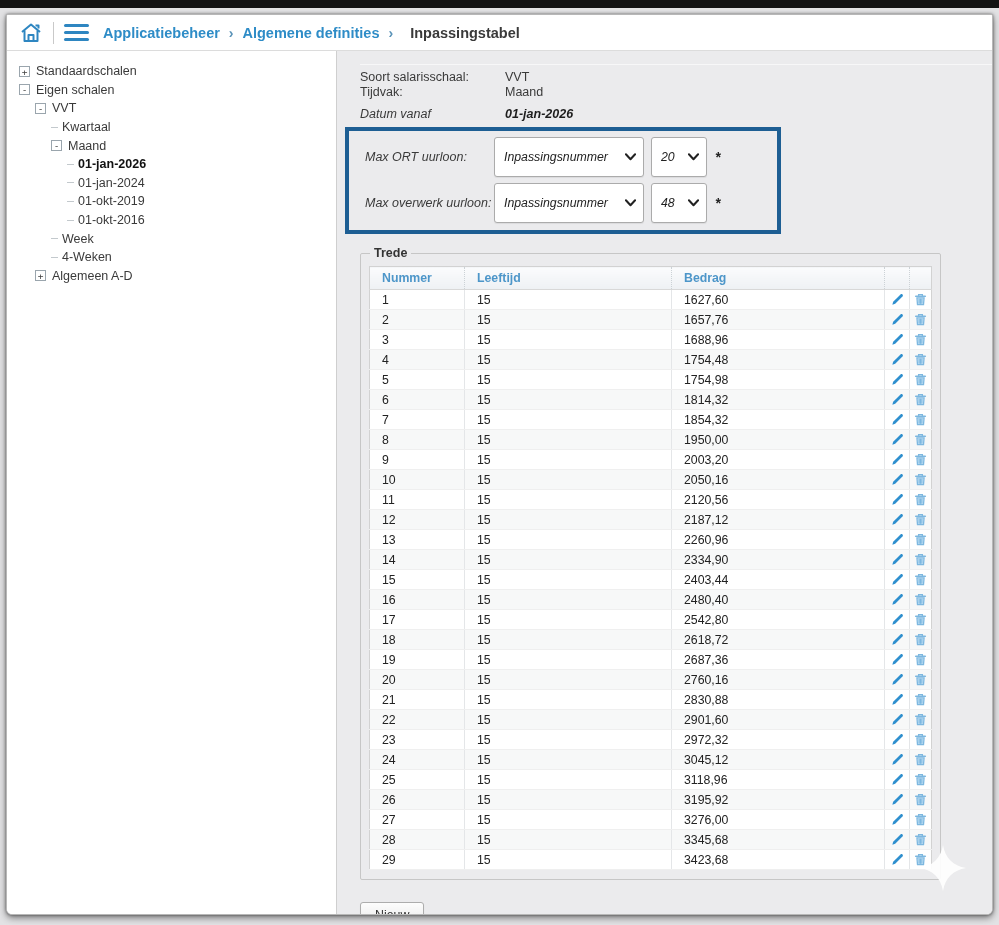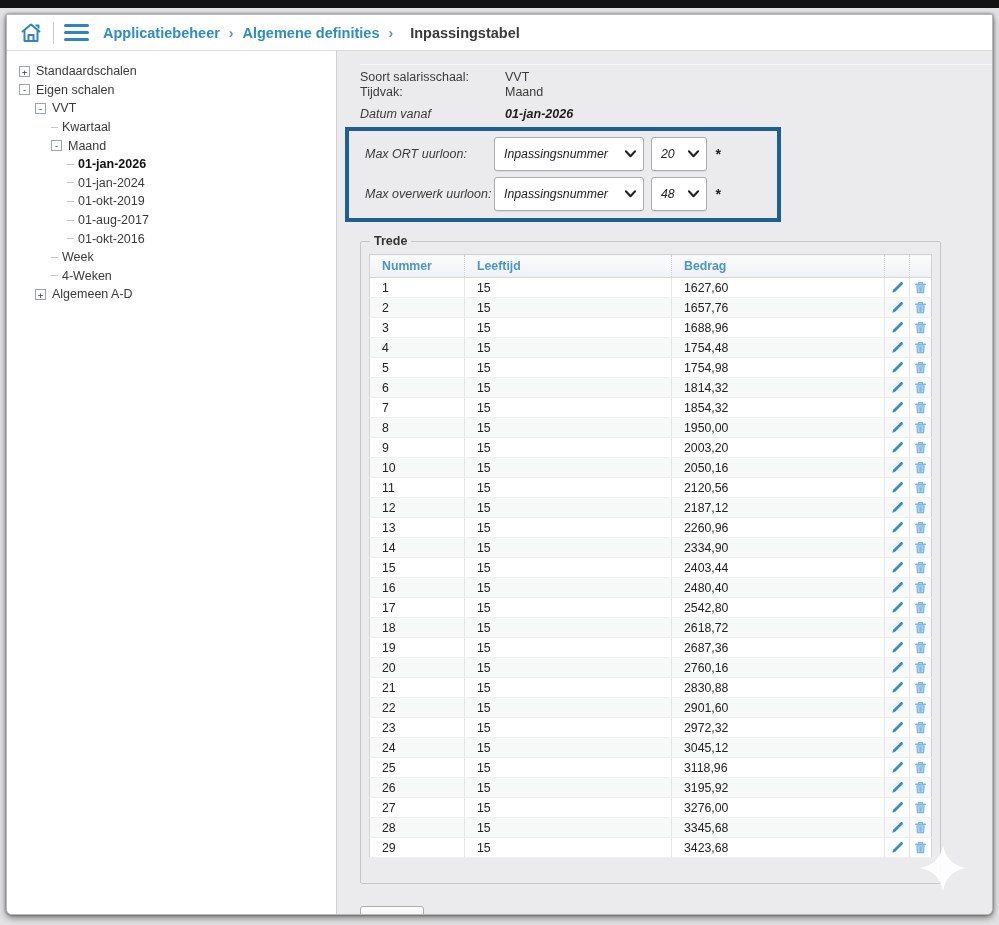--- a/index.html
+++ b/index.html
@@ -82,34 +82,34 @@
     position: relative; left: -15px; width: 436px;
     margin-top: 4px;
     border: 4px solid #1d5e93;
     padding: 6px 8px 7px 16px;
     display: flex; flex-direction: column; gap: 6px;
   }
   .hl-row { display: flex; align-items: center; font-style: italic; }
   .hl-row .flabel { width: 129px; flex: 0 0 129px; }
   .select-box {
     background: #fff; border: 1px solid #ababab; border-radius: 3px;
-    height: 34px; display: inline-flex; align-items: center; justify-content: space-between;
+    height: 40px; display: inline-flex; align-items: center; justify-content: space-between;
     padding: 0 7px 0 9px; font-size: 12.3px; color: #222; cursor: pointer;
     box-shadow: 0 1px 1px rgba(0,0,0,0.07);
   }
   .select-type { width: 150px; }
   .select-num { width: 56px; margin-left: 7px; }
   .chev { flex: 0 0 11px; margin-left: 6px; display: inline-flex; }
   .req-marker { margin-left: 8px; font-weight: 700; font-size: 14px; color: #222; }
 
   
   fieldset.trede {
     margin-top: 12px; width: 580px;
     border: 1px solid #c6c6c6; border-radius: 2px;
-    padding: 6px 8px 25px 8px;
+    padding: 6px 8px 9px 8px;
   }
   fieldset.trede legend { font-weight: 700; color: #333; font-size: 12.5px; padding: 0 4px; margin-left: 1px; }
   table.trede-table { border-collapse: collapse; width: 562px; background: #fff; border: 1px solid #d2d2d2; table-layout: fixed; }
   table.trede-table th {
     background: linear-gradient(#fbfcfd, #eef1f4);
     color: #4d96c9; font-weight: 700; font-size: 12.3px; text-align: left;
     padding: 4px 6px 4px 12px; height: 23px;
     border-right: 1px dotted #ccd2d6; border-bottom: 1px solid #d8d8d8;
     cursor: pointer;
   }
@@ -206,24 +206,20 @@
             <span class="tree-connector"></span>
             <span class="tree-label selected">01-jan-2026</span>
           </div>
           <div class="tree-row" style="padding-left: 48px;">
             <span class="tree-connector"></span>
             <span class="tree-label">01-jan-2024</span>
           </div>
           <div class="tree-row" style="padding-left: 48px;">
             <span class="tree-connector"></span>
             <span class="tree-label">01-okt-2019</span>
-          </div>
-          <div class="tree-row" style="padding-left: 48px;">
-            <span class="tree-connector"></span>
-            <span class="tree-label">01-aug-2017</span>
           </div>
           <div class="tree-row" style="padding-left: 48px;">
             <span class="tree-connector"></span>
             <span class="tree-label">01-okt-2016</span>
           </div>
           <div class="tree-row" style="padding-left: 32px;">
             <span class="tree-connector"></span>
             <span class="tree-label">Week</span>
           </div>
           <div class="tree-row" style="padding-left: 32px;">

